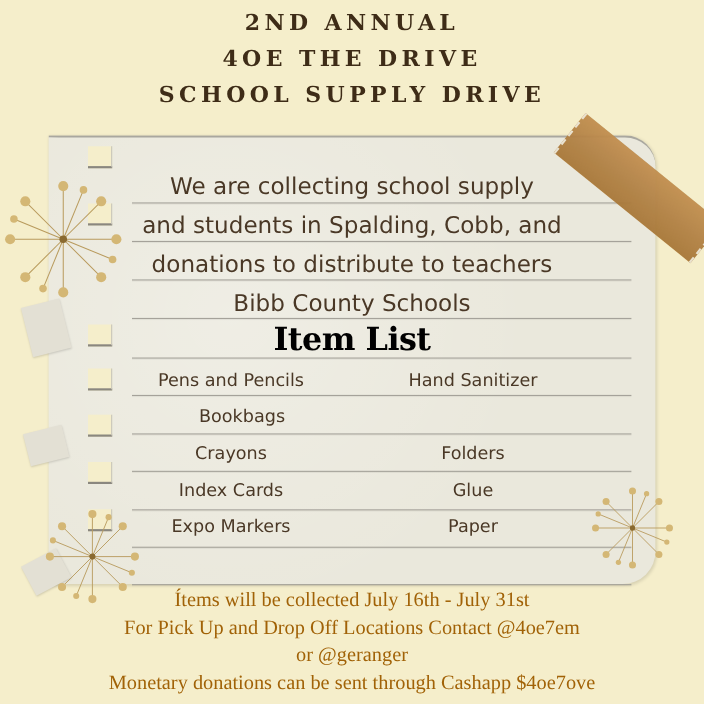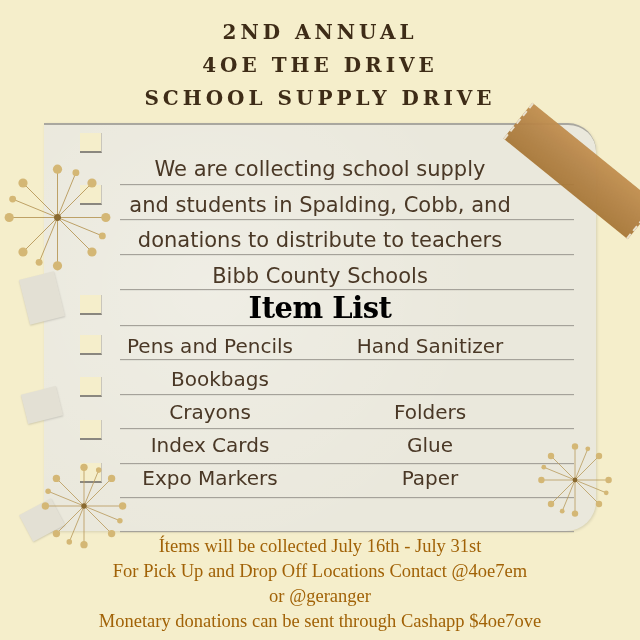--- a/index.html
+++ b/index.html
@@ -4,21 +4,21 @@
 <style>
   * { box-sizing: border-box; margin: 0; padding: 0; }
   html, body { width: 640px; height: 640px; overflow: hidden; }
   body {
     background: #f5eecb;
     font-family: "Liberation Sans", sans-serif;
     position: relative;
     color: #4a3520;
   }
   .header {
-    position: absolute; top: 16px; left: 0; width: 640px;
+    position: absolute; top: 4px; left: 0; width: 640px;
     text-align: center;
     font-family: "DejaVu Serif", serif;
     font-weight: bold;
     color: #3e2c17;
     font-size: 20px;
     letter-spacing: 4px;
     line-height: 33px;
   }
   .paper {
     position: absolute;
@@ -65,21 +65,21 @@
     line-height: 38px;
     letter-spacing: -0.5px;
   }
   .items {
     position: absolute; left: 110px; width: 420px; top: 329px;
   }
   .item-row { display: flex; height: 33.2px; align-items: center; }
   .item-cell {
     width: 50%; text-align: center;
     font-family: "DejaVu Sans", sans-serif;
-    font-size: 20px; color: #4a3826;
+    font-size: 16px; color: #4a3826;
   }
   .item-cell.left { padding-right: 10px; }
   .item-cell.right { padding-left: 10px; }
   .footer {
     position: absolute; top: 534px; left: 0; width: 640px;
     text-align: center;
     font-family: "Liberation Serif", serif;
     font-size: 18.5px;
     color: #a16207;
     line-height: 25px;

